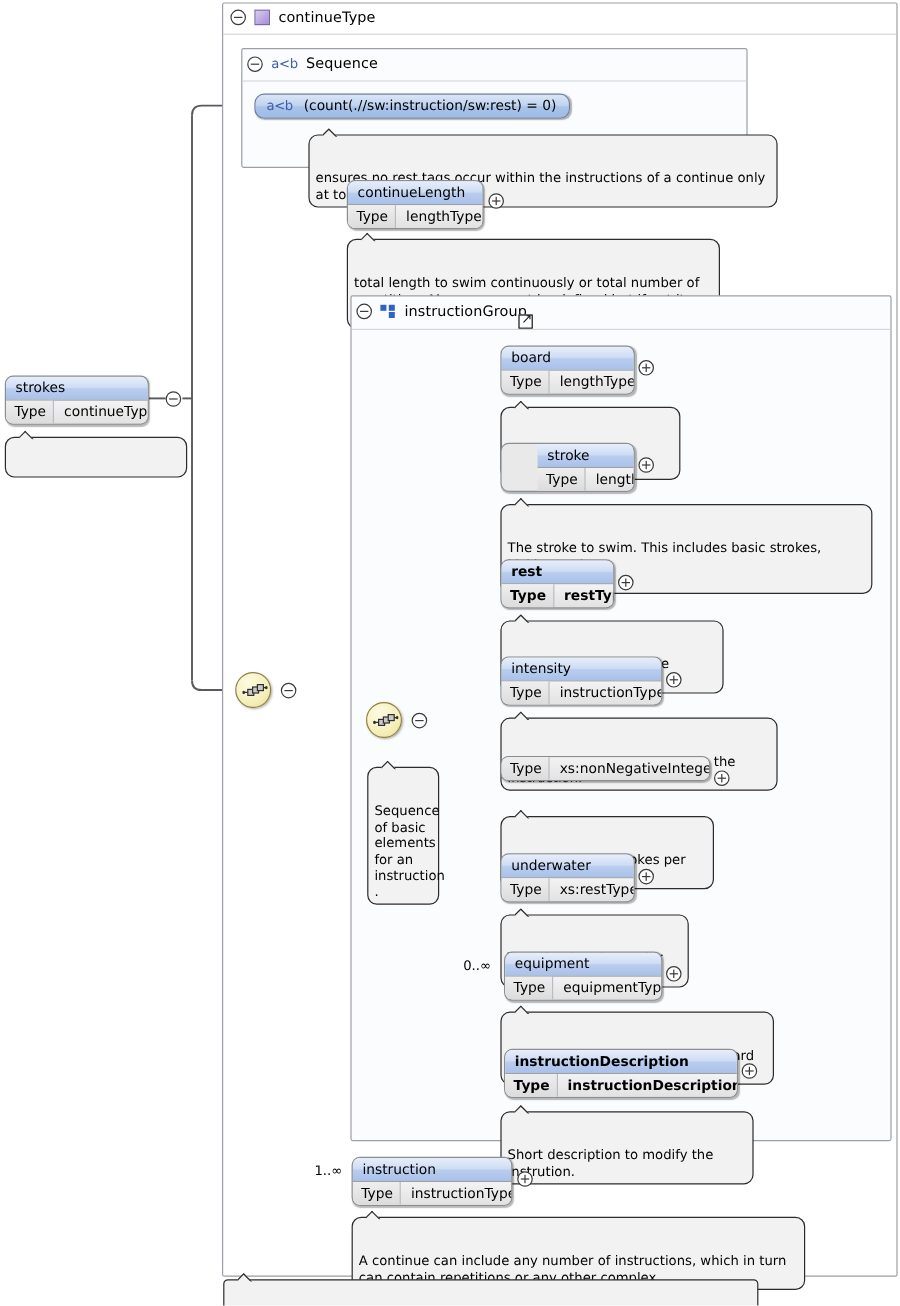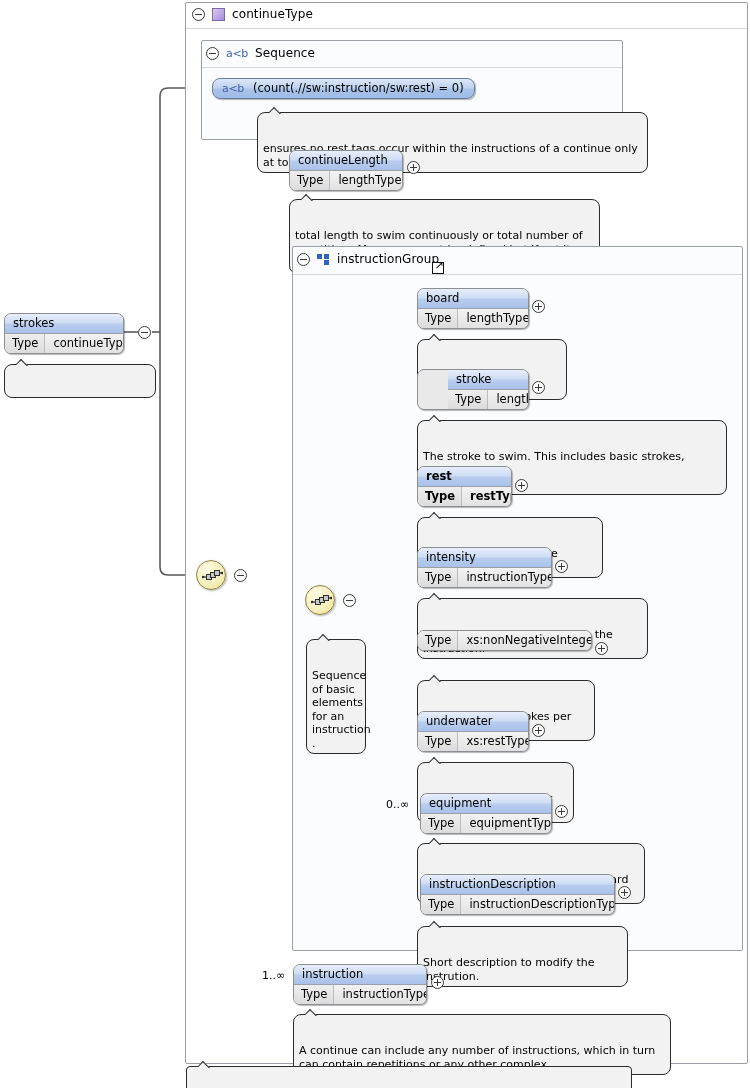--- a/index.html
+++ b/index.html
@@ -385,21 +385,21 @@
       <span class="k">Type</span>
       <span class="v">equipmentType</span>
     </div>
   </div>
   <div class="circ plus circ-abs" style="left:555px; top:805px;"></div>
   <div class="note" style="left:417px; top:843px; width:228px;">
     <span class="tick"></span>
     <span>Equipment to be used, such as board or pads.</span>
   </div>
 
-  <div class="ebox" style="left:420px; top:874px; width:195px;">
+  <div class="ebox" style="left:420px; top:874px; width:195px;font-weight:bold;">
     <div class="name">instructionDescription</div>
     <div class="typerow">
       <span class="k">Type</span>
       <span class="v">instructionDescriptionType</span>
     </div>
   </div>
   <div class="circ plus circ-abs" style="left:618px; top:886px;"></div>
   <div class="note" style="left:417px; top:926px; width:211px;">
     <span class="tick"></span>
     <span>Short description to modify the instrution.</span>

